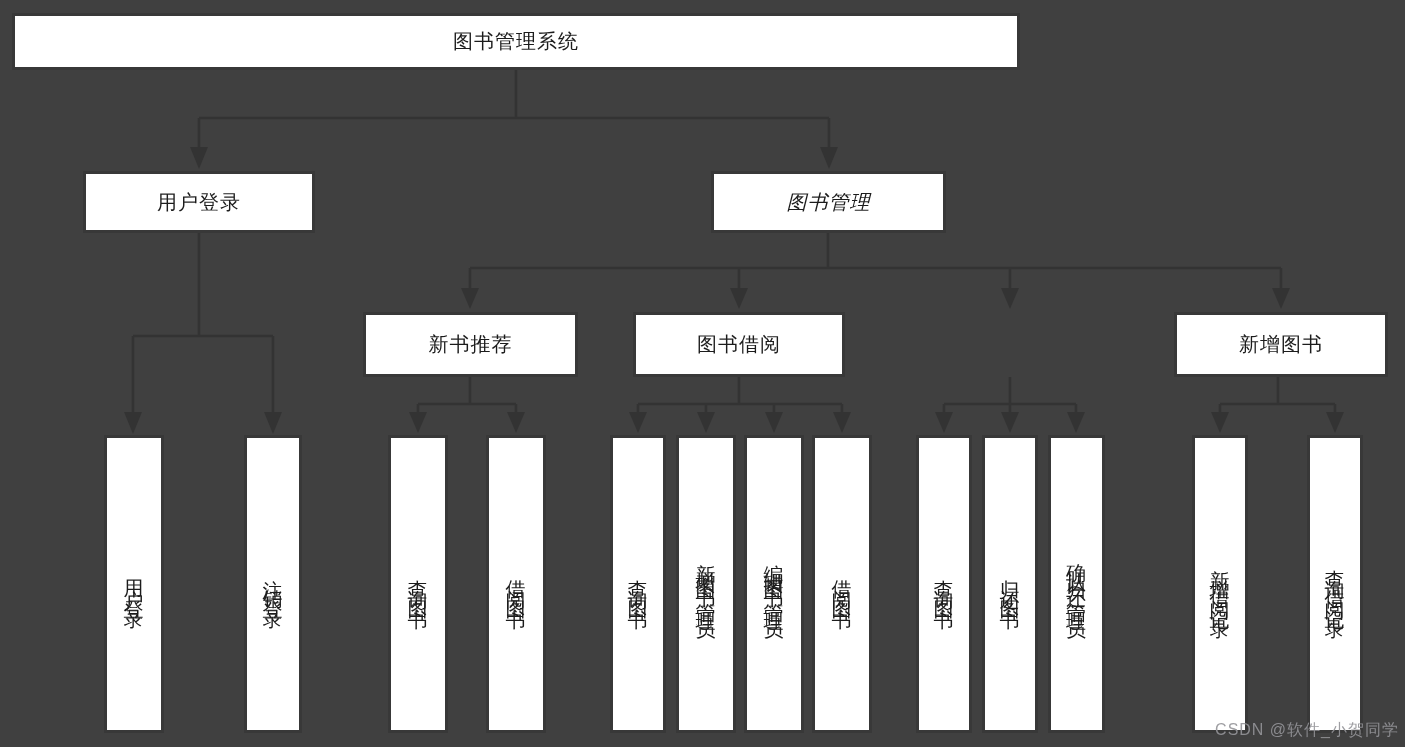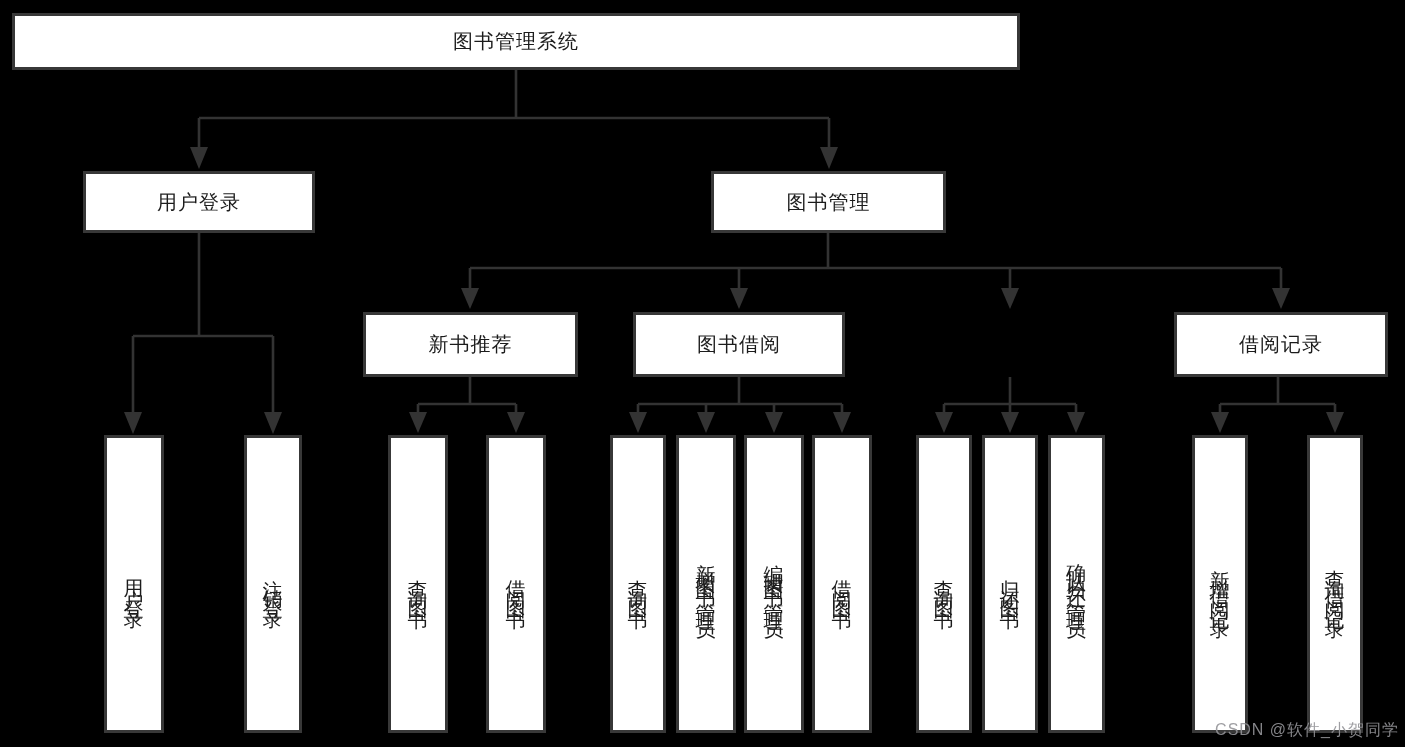--- a/index.html
+++ b/index.html
@@ -5,21 +5,21 @@
   html, body {
     margin: 0;
     padding: 0;
     background: #ffffff;
     font-family: "Liberation Sans", "DejaVu Sans", sans-serif;
   }
   .stage {
     position: relative;
     width: 1405px;
     height: 747px;
-    background: #000000;
+    background: #404040;
     overflow: hidden;
   }
   .connector-layer {
     position: absolute;
     left: 0; top: 0;
     width: 1405px; height: 747px;
   }
   .connector-layer path {
     stroke: #333333;
     stroke-width: 2.6;
@@ -125,32 +125,32 @@
     </g>
   </svg>
 
   <div class="node" style="left:12px; top:13px; width:1008px; height:57px;">
     <span>图书管理系统</span>
   </div>
 
   <div class="node" style="left:83px; top:171px; width:232px; height:62px;">
     <span>用户登录</span>
   </div>
-  <div class="node" style="left:711px; top:171px; width:235px; height:62px;">
+  <div class="node" style="left:711px; top:171px; width:235px; height:62px;font-style:italic;">
     <span>图书管理</span>
   </div>
 
   <div class="node" style="left:363px; top:312px; width:215px; height:65px;">
     <span>新书推荐</span>
   </div>
   <div class="node" style="left:633px; top:312px; width:212px; height:65px;text-align:right;">
     <span>图书借阅</span>
   </div>
   <div class="node" style="left:1174px; top:312px; width:214px; height:65px;">
-    <span>借阅记录</span>
+    <span>新增图书</span>
   </div>
 
   <div class="leaf" style="left:104px; width:60px;">
     <span class="v-label">用户登录</span>
   </div>
   <div class="leaf" style="left:244px; width:58px;">
     <span class="v-label">注销登录</span>
   </div>
 
   <div class="leaf" style="left:388px; width:60px;">

